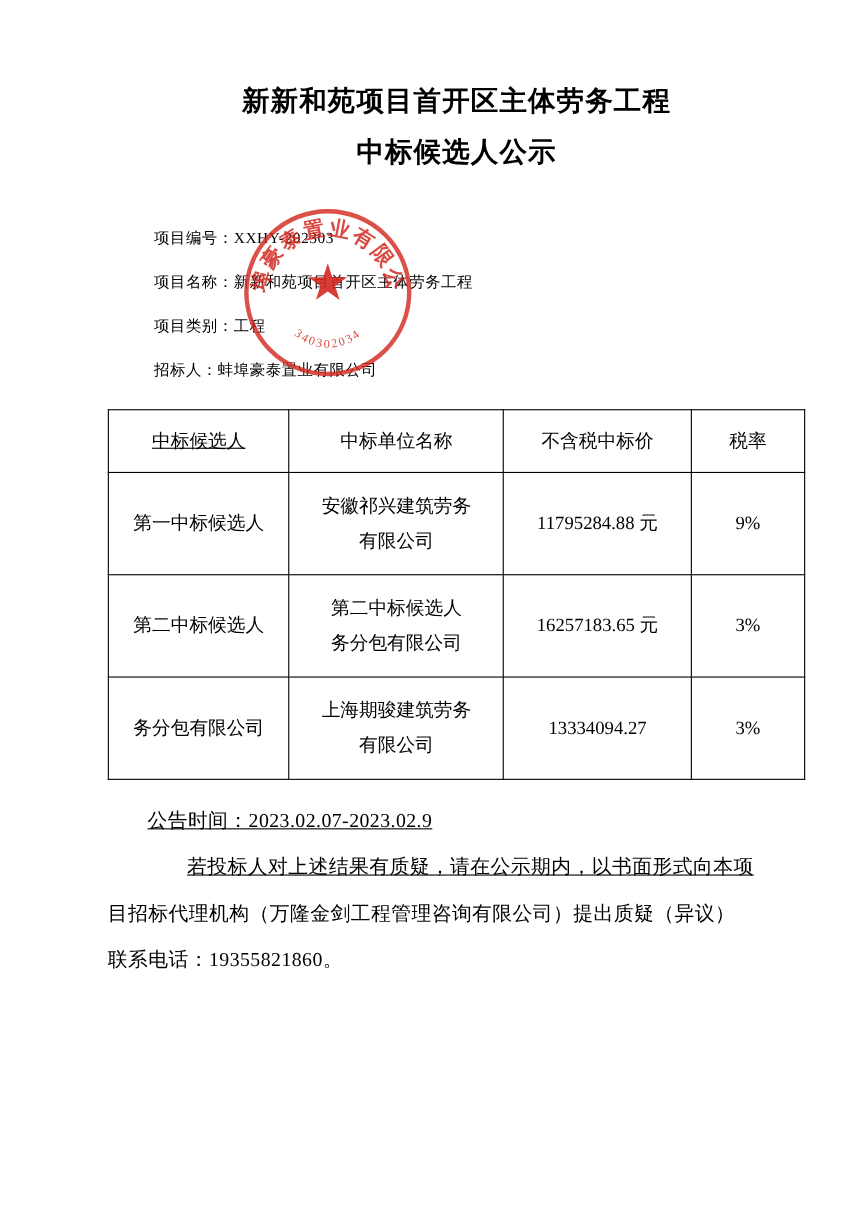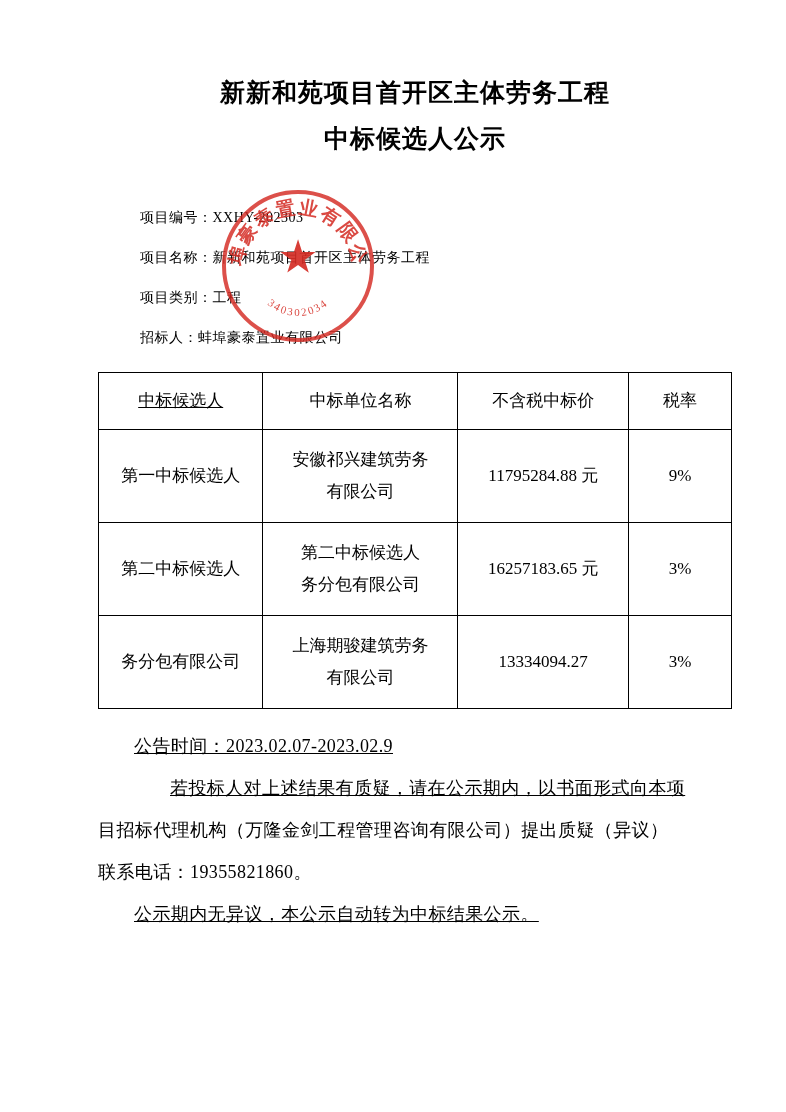--- a/index.html
+++ b/index.html
@@ -191,21 +191,20 @@
         <td>3%</td>
       </tr>
     </tbody>
   </table>
 
   <div class="notice">
     <p class="pad-left">公告时间：2023.02.07-2023.02.9</p>
     <p class="indent pad-left">若投标人对上述结果有质疑，请在公示期内，以书面形式向本项</p>
     <p>目招标代理机构（万隆金剑工程管理咨询有限公司）提出质疑（异议）</p>
     <p>联系电话：19355821860。</p>
-    <p class="pad-left">公示期内无异议，本公示自动转为中标结果公示。</p>
   </div>
 
   <div class="seal">
     <div class="ring"></div>
     <svg width="152" height="152" viewBox="0 0 152 152">
       <defs>
         <path id="arcTop" d="M 20,80 A 56,56 0 0 1 132,80"></path>
         <path id="arcBottom" d="M 30,80 A 46,46 0 0 0 122,80"></path>
       </defs>
       <text fill="#d42a22" font-family="'Liberation Serif', serif" font-size="19" font-weight="bold" letter-spacing="2">

